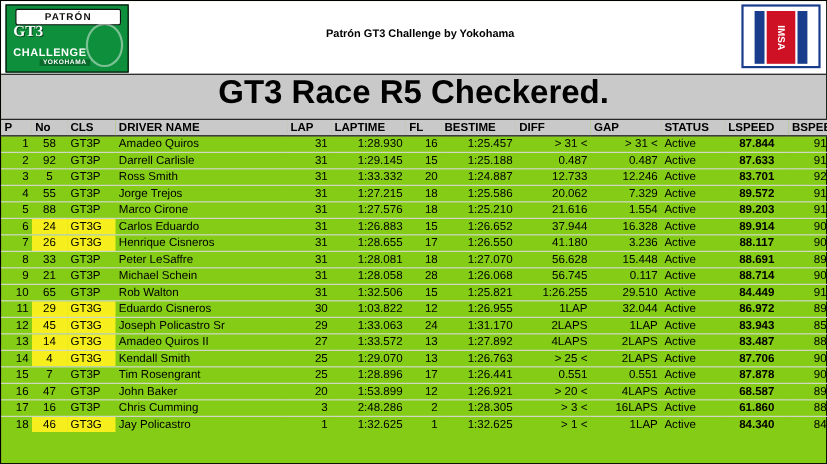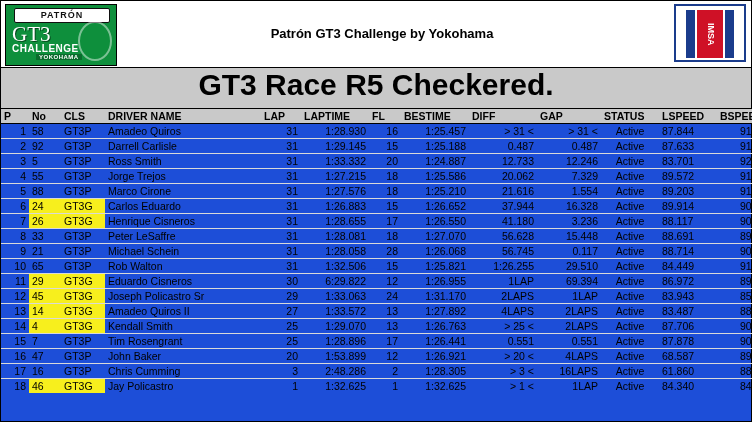--- a/index.html
+++ b/index.html
@@ -12,21 +12,21 @@
     overflow: hidden;
     background: #ffffff;
     font-family: "Liberation Sans", sans-serif;
   }
   .page {
     position: relative;
     width: 752px;
     height: 422px;
     box-sizing: border-box;
     border: 1px solid #000000;
-    background: #1d4ed8;
+    background: #84cc16;
   }
   
   .header {
     position: relative;
     height: 66px;
     background: #ffffff;
     border-bottom: 1px solid #000;
   }
   .logo-left {
     position: absolute;
@@ -51,22 +51,22 @@
     font-size: 9px;
     font-weight: bold;
     letter-spacing: 1px;
     text-align: center;
     line-height: 13px;
   }
   .logo-left .gt3 {
     position: absolute;
     left: 6px;
     top: 17px;
-    font-size: 21px;
-    font-weight: normal;
+    font-size: 14px;
+    font-weight: bold;
     color: #ffffff;
     font-family: "Liberation Serif", serif;
     letter-spacing: 0px;
     text-shadow: 1px 1px 0 #06491e;
   }
   .logo-left .challenge {
     position: absolute;
     left: 6px;
     top: 38px;
     font-size: 10px;
@@ -94,21 +94,21 @@
     border-radius: 50%;
     border: 2px solid rgba(255,255,255,0.45);
     box-sizing: border-box;
   }
   .header-title {
     position: absolute;
     left: 12px;
     right: 0;
     top: 25px;
     text-align: center;
-    font-size: 13px;
+    font-size: 10px;
     font-weight: bold;
     color: #000000;
   }
   .logo-right {
     position: absolute;
     right: 5px;
     top: 3px;
     width: 72px;
     height: 58px;
     background: #ffffff;
@@ -202,31 +202,31 @@
   }
   table.results tbody td {
     padding: 0px 3px;
     height: 14px;
     line-height: 14px;
     white-space: nowrap;
     overflow: hidden;
     border-bottom: 1px solid #d9d9d9;
   }
   .c-pos   { width: 22px; text-align: right; }
-  .c-no    { width: 26px; text-align: left; }
+  .c-no    { width: 26px; text-align: center; }
   .c-cls   { width: 38px; text-align: left; }
   .c-drv   { width: 150px; text-align: left; }
   .c-lap   { width: 34px; text-align: right; }
   .c-time  { width: 62px; text-align: right; }
   .c-fl    { width: 26px; text-align: right; }
   .c-best  { width: 62px; text-align: right; margin-left: 29px; }
   .c-diff  { width: 62px; text-align: right; }
   .c-gap   { width: 58px; text-align: right; }
-  .c-sts   { width: 52px; text-align: center; }
-  .c-ls    { width: 52px; text-align: left; }
+  .c-sts   { width: 52px; text-align: left; }
+  .c-ls    { width: 52px; text-align: center; font-weight: bold; }
   .c-bs    { width: 52px; text-align: right; }
 
   th.c-pos, th.c-no, th.c-lap, th.c-fl { text-align: left; }
   th.c-time, th.c-best, th.c-diff, th.c-gap, th.c-ls, th.c-bs { text-align: left; }
 
   .hl { background: #f7ef1d; }
   tbody tr:last-child td { border-bottom: none; }
 </style>
 </head>
 <body>
@@ -426,25 +426,25 @@
           <td class="c-sts">Active</td>
           <td class="c-ls">84.449</td>
           <td class="c-bs">91.027</td>
         </tr>
         <tr>
           <td class="c-pos">11</td>
           <td class="c-no hl">29</td>
           <td class="c-cls hl">GT3G</td>
           <td class="c-drv">Eduardo Cisneros</td>
           <td class="c-lap">30</td>
-          <td class="c-time">6:29.822</td>
+          <td class="c-time">1:03.822</td>
           <td class="c-fl">12</td>
           <td class="c-best">1:26.955</td>
           <td class="c-diff">1LAP</td>
-          <td class="c-gap">69.394</td>
+          <td class="c-gap">32.044</td>
           <td class="c-sts">Active</td>
           <td class="c-ls">86.972</td>
           <td class="c-bs">89.840</td>
         </tr>
         <tr>
           <td class="c-pos">12</td>
           <td class="c-no hl">45</td>
           <td class="c-cls hl">GT3G</td>
           <td class="c-drv">Joseph  Policastro Sr</td>
           <td class="c-lap">29</td>

